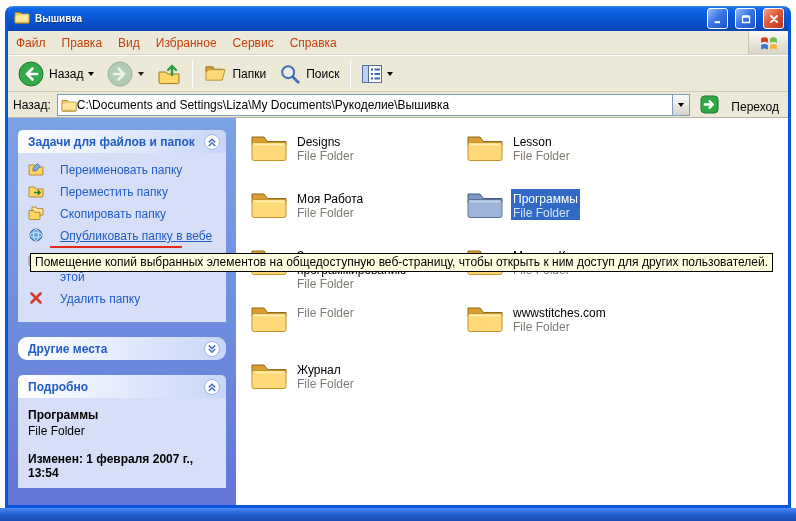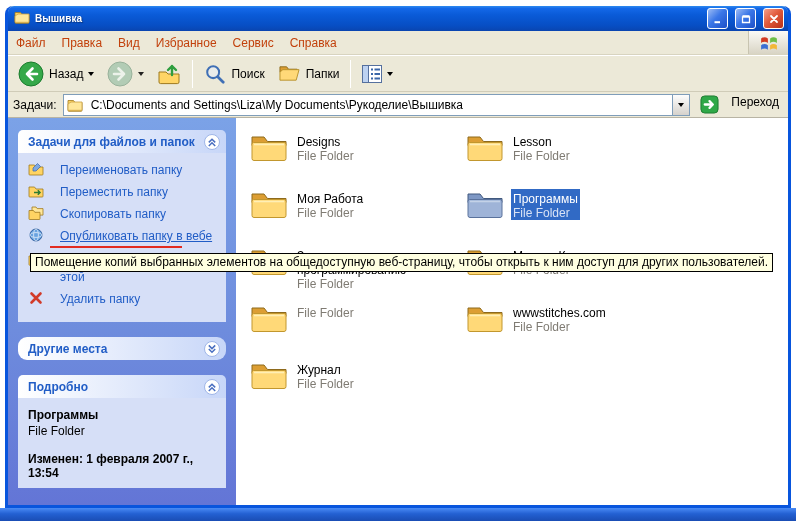--- a/index.html
+++ b/index.html
@@ -35,25 +35,25 @@
   .toolbar { height:37px; flex:0 0 37px; background:#ECE9D8; border-top:1px solid #fff; border-bottom:1px solid #D0CCB8;
     display:flex; align-items:center; padding:0 5px; gap:3px; }
   .tb-btn { display:flex; align-items:center; gap:5px; padding:2px 5px; height:31px; border-radius:3px; cursor:pointer; white-space:nowrap; }
   .tb-btn.disabled { opacity:.85; }
   .caret { width:0; height:0; border-left:3.5px solid transparent; border-right:3.5px solid transparent; border-top:4px solid #000; }
   .tb-sep { width:1px; height:28px; background:#C4C0AC; border-right:1px solid #fff; margin:0 3px; }
 
   
   .addressbar { height:26px; flex:0 0 26px; background:#ECE9D8; display:flex; align-items:center; padding:0 5px; gap:6px;
     border-bottom:1px solid #B8B4A4; }
-  .addr-input { flex:1; height:22px; background:#fff; border:1px solid #7F9DB9; display:flex; align-items:center; gap:8px; padding-left:3px; cursor:text; }
+  .addr-input { flex:1; height:22px; background:#fff; border:1px solid #7F9DB9; display:flex; align-items:center; gap:0; padding-left:3px; cursor:text; }
   .addr-text { flex:1; white-space:nowrap; overflow:hidden; }
   .addr-drop { width:17px; height:20px; border-left:1px solid #7F9DB9;
     background:linear-gradient(180deg,#FDFDFD,#D6D2CC); display:flex; align-items:center; justify-content:center; cursor:pointer; }
-  .go-btn { display:flex; align-items:flex-start; gap:12px; padding:0 4px; cursor:pointer; }
+  .go-btn { display:flex; align-items:flex-end; gap:12px; padding:0 4px; cursor:pointer; }
 
   
   .wbody { flex:1; display:flex; min-height:0; }
 
   
   .taskpane { width:228px; flex:0 0 228px; padding:12px 10px; overflow:hidden;
     background:linear-gradient(180deg,#7BA2E7 0%,#6E8CDD 55%,#6375D6 100%); }
   .tp-section { margin-bottom:15px; }
   .tp-header { height:23px; border-radius:5px 5px 0 0; padding:0 5px 0 10px; display:flex; align-items:center; cursor:pointer;
     background:linear-gradient(90deg,#FFFFFF 0%,#C7D6F8 100%); color:#215DC6; font-weight:bold; }
@@ -152,53 +152,53 @@
         <span class="caret"></span>
       </div>
       <div class="tb-btn">
         <svg width="24" height="24" viewBox="0 0 24 24">
             <path d="M2 10 h7 l2 2 h11 v8 q0 1.6 -1.6 1.6 H3.6 Q2 21.6 2 20 Z" fill="#FFD565" stroke="#9E7A1E"></path>
             <path d="M15 13 V4 M15 4 L11 8 M15 4 L19 8" stroke="#2E9E3E" stroke-width="2.4" fill="none" stroke-linecap="round" stroke-linejoin="round"></path>
           </svg>
       </div>
       <div class="tb-sep"></div>
       <div class="tb-btn">
+        <svg width="23" height="21" viewBox="0 0 24 22">
+            <path d="M2 4 h7 l2 2.5 h9 v3 H2 Z" fill="#DC9E33" stroke="#8E6A1C"></path>
+            <path d="M2 9.5 L5 7 h17 L19 18 H2 Z" fill="#FFD978" stroke="#B8922C"></path>
+          </svg>
+        <span>Папки</span>
+      </div>
+      <div class="tb-btn">
         <svg width="22" height="22" viewBox="0 0 24 24">
             <circle cx="10" cy="10" r="6.5" fill="#E8F0FC" fill-opacity="0.5" stroke="#3F6FB5" stroke-width="2.2"></circle>
             <line x1="15" y1="15" x2="21" y2="21" stroke="#3F6FB5" stroke-width="3" stroke-linecap="round"></line>
           </svg>
         <span>Поиск</span>
-      </div>
-      <div class="tb-btn">
-        <svg width="23" height="21" viewBox="0 0 24 22">
-            <path d="M2 4 h7 l2 2.5 h9 v3 H2 Z" fill="#DC9E33" stroke="#8E6A1C"></path>
-            <path d="M2 9.5 L5 7 h17 L19 18 H2 Z" fill="#FFD978" stroke="#B8922C"></path>
-          </svg>
-        <span>Папки</span>
       </div>
       <div class="tb-sep"></div>
       <div class="tb-btn">
         <svg width="20" height="18" viewBox="0 0 20 18">
             <rect x="0.5" y="0.5" width="19" height="17" fill="#fff" stroke="#55709E"></rect>
             <rect x="0.5" y="0.5" width="6" height="17" fill="#BDD2F1" stroke="#55709E"></rect>
             <g fill="#3A66A8">
               <rect x="9" y="3.5" width="2" height="2"></rect>
               <rect x="12.5" y="3.5" width="5.5" height="2"></rect>
               <rect x="9" y="8" width="2" height="2"></rect>
               <rect x="12.5" y="8" width="5.5" height="2"></rect>
               <rect x="9" y="12.5" width="2" height="2"></rect>
               <rect x="12.5" y="12.5" width="5.5" height="2"></rect>
             </g>
           </svg>
         <span class="caret"></span>
       </div>
     </div>
 
     <div class="addressbar">
-      <span>Задачи:</span>
+      <span>Назад:</span>
       <div class="addr-input">
         <svg width="16" height="14" viewBox="0 0 16 14">
             <path d="M1 2.5 h5.5 l1.5 2 H15 v8 q0 .8 -.8 .8 H1.8 q-.8 0 -.8 -.8 Z" fill="#FFD463" stroke="#A07A20" stroke-width="0.8"></path>
             <path d="M1 6 L4 4 h11 v7.5 q0 .8 -.8 .8 H1.8 q-.8 0 -.8 -.8 Z" fill="#FFE79A" stroke="#C8A040" stroke-width="0.8"></path>
           </svg>
         <span class="addr-text">C:\Documents and Settings\Liza\My Documents\Рукоделие\Вышивка</span>
         <span class="addr-drop">
             <span class="caret"></span>
           </span>
       </div>

